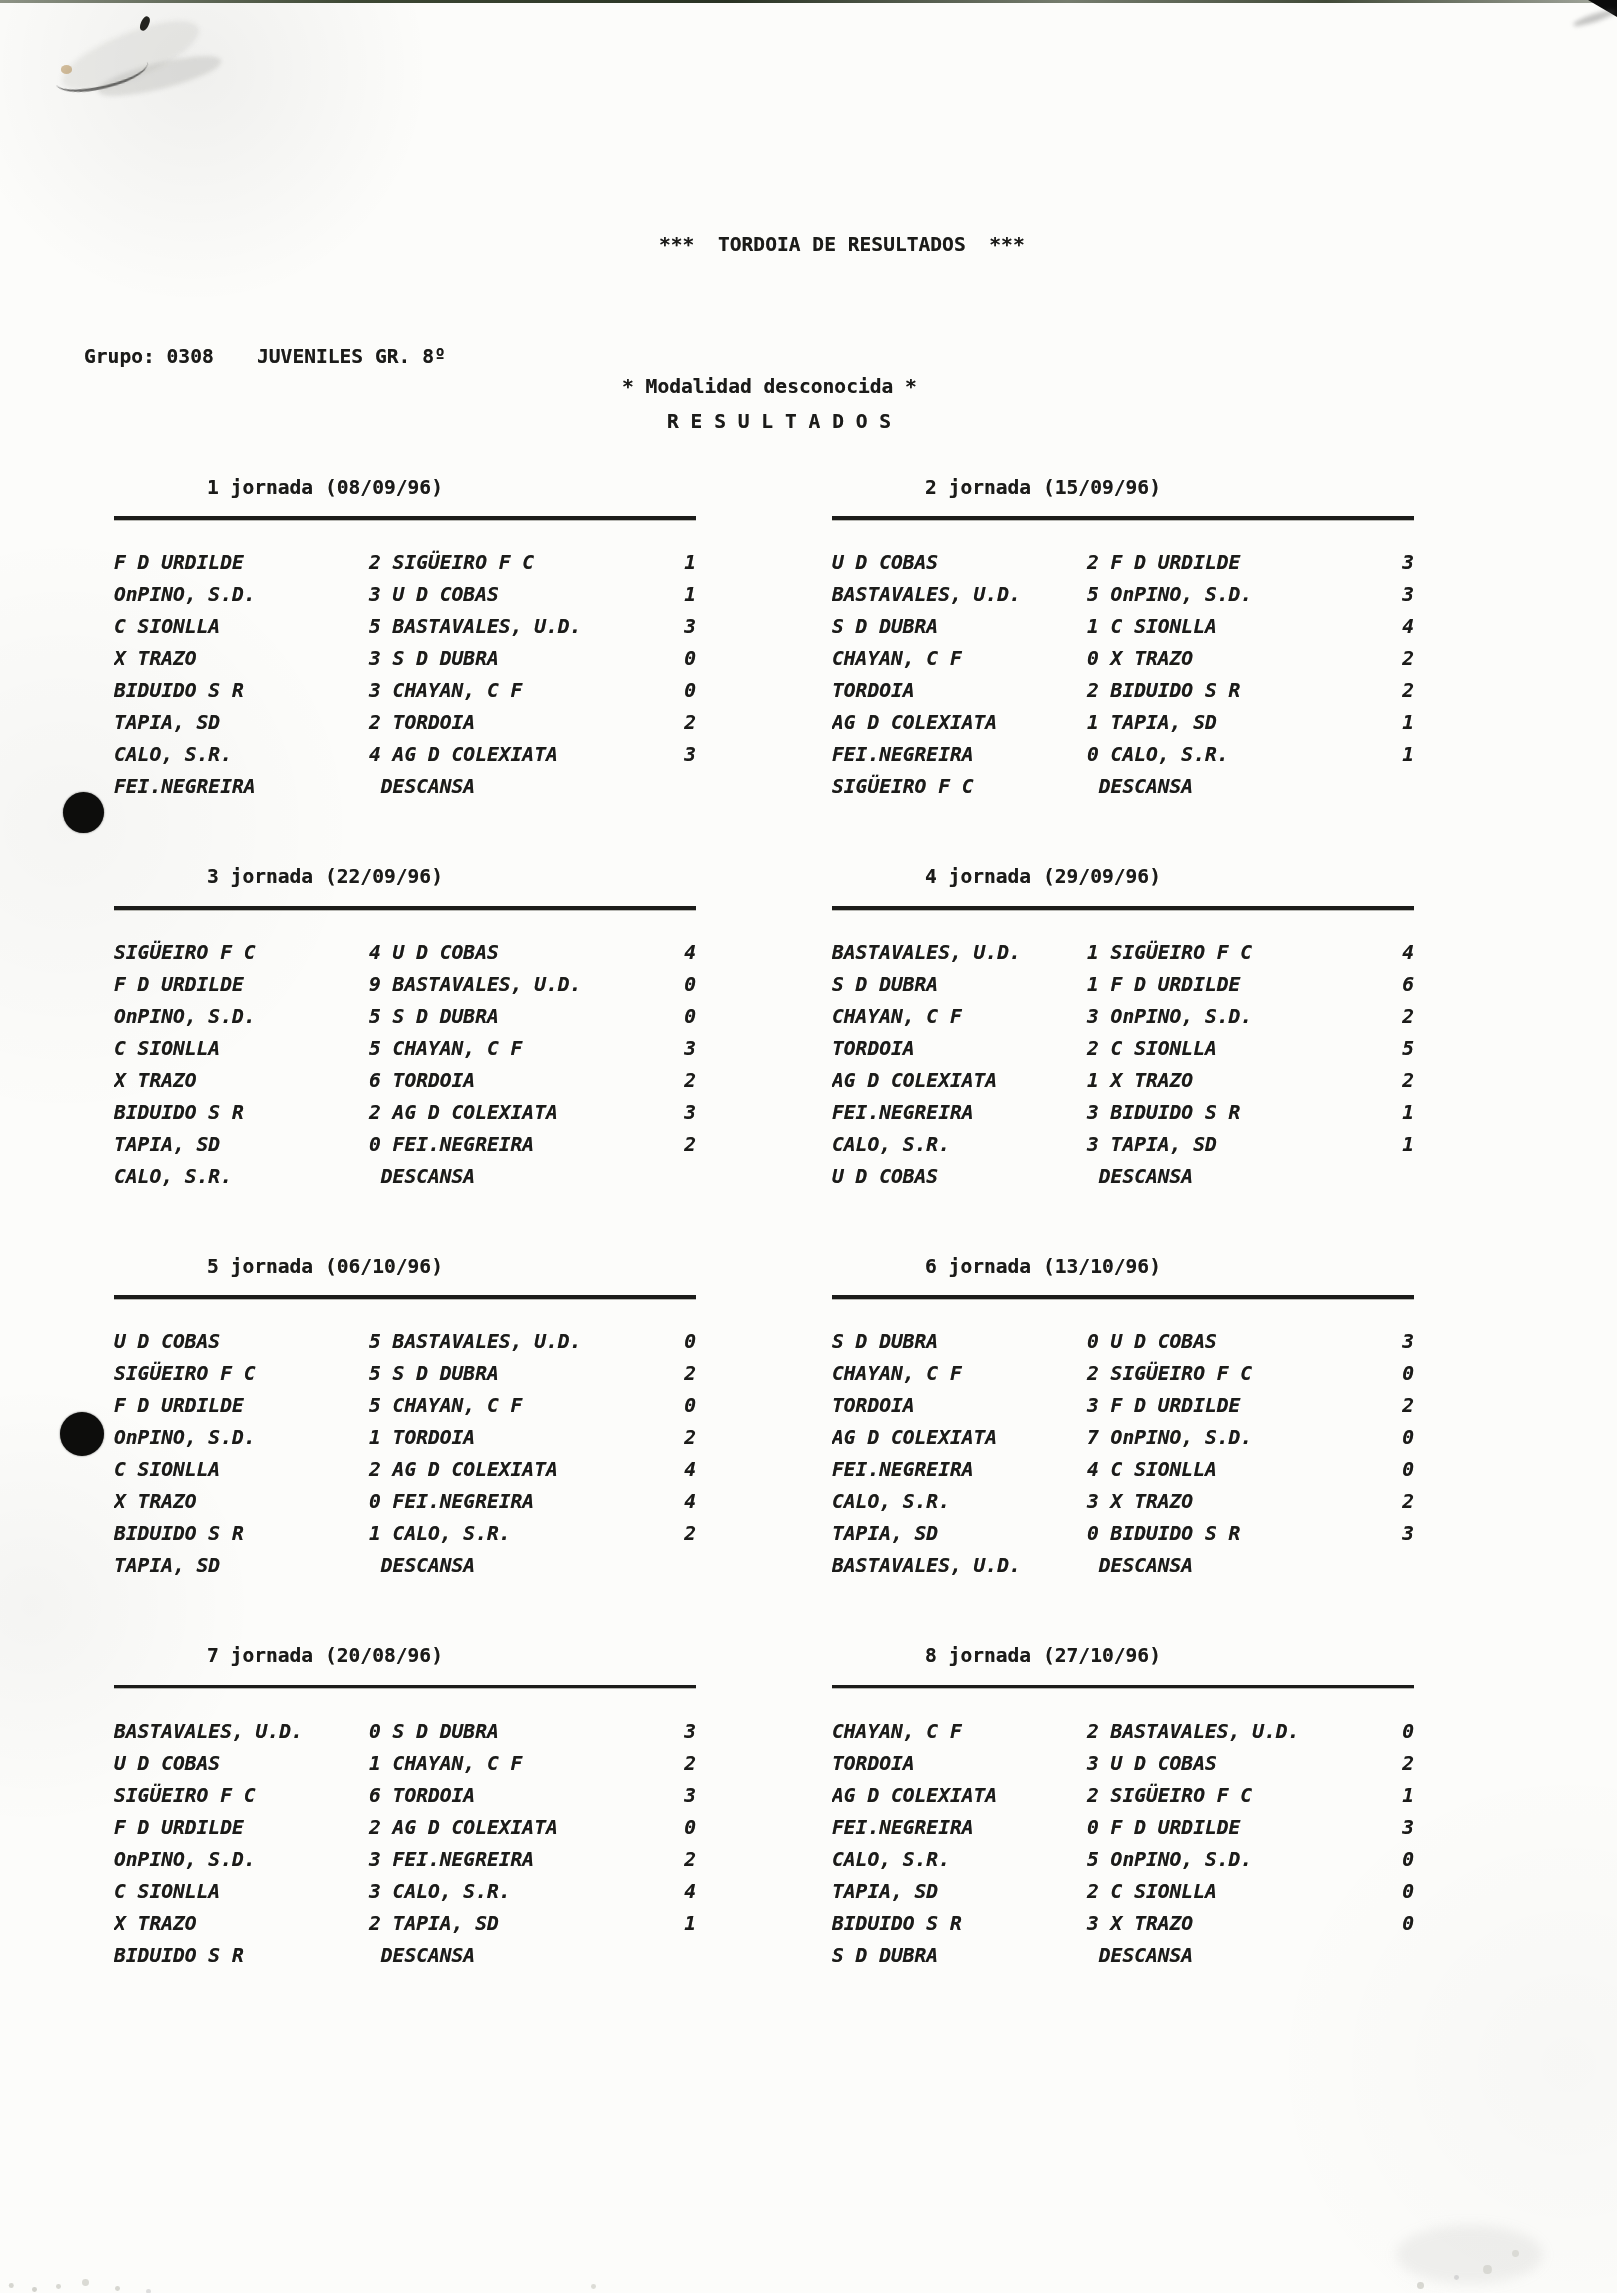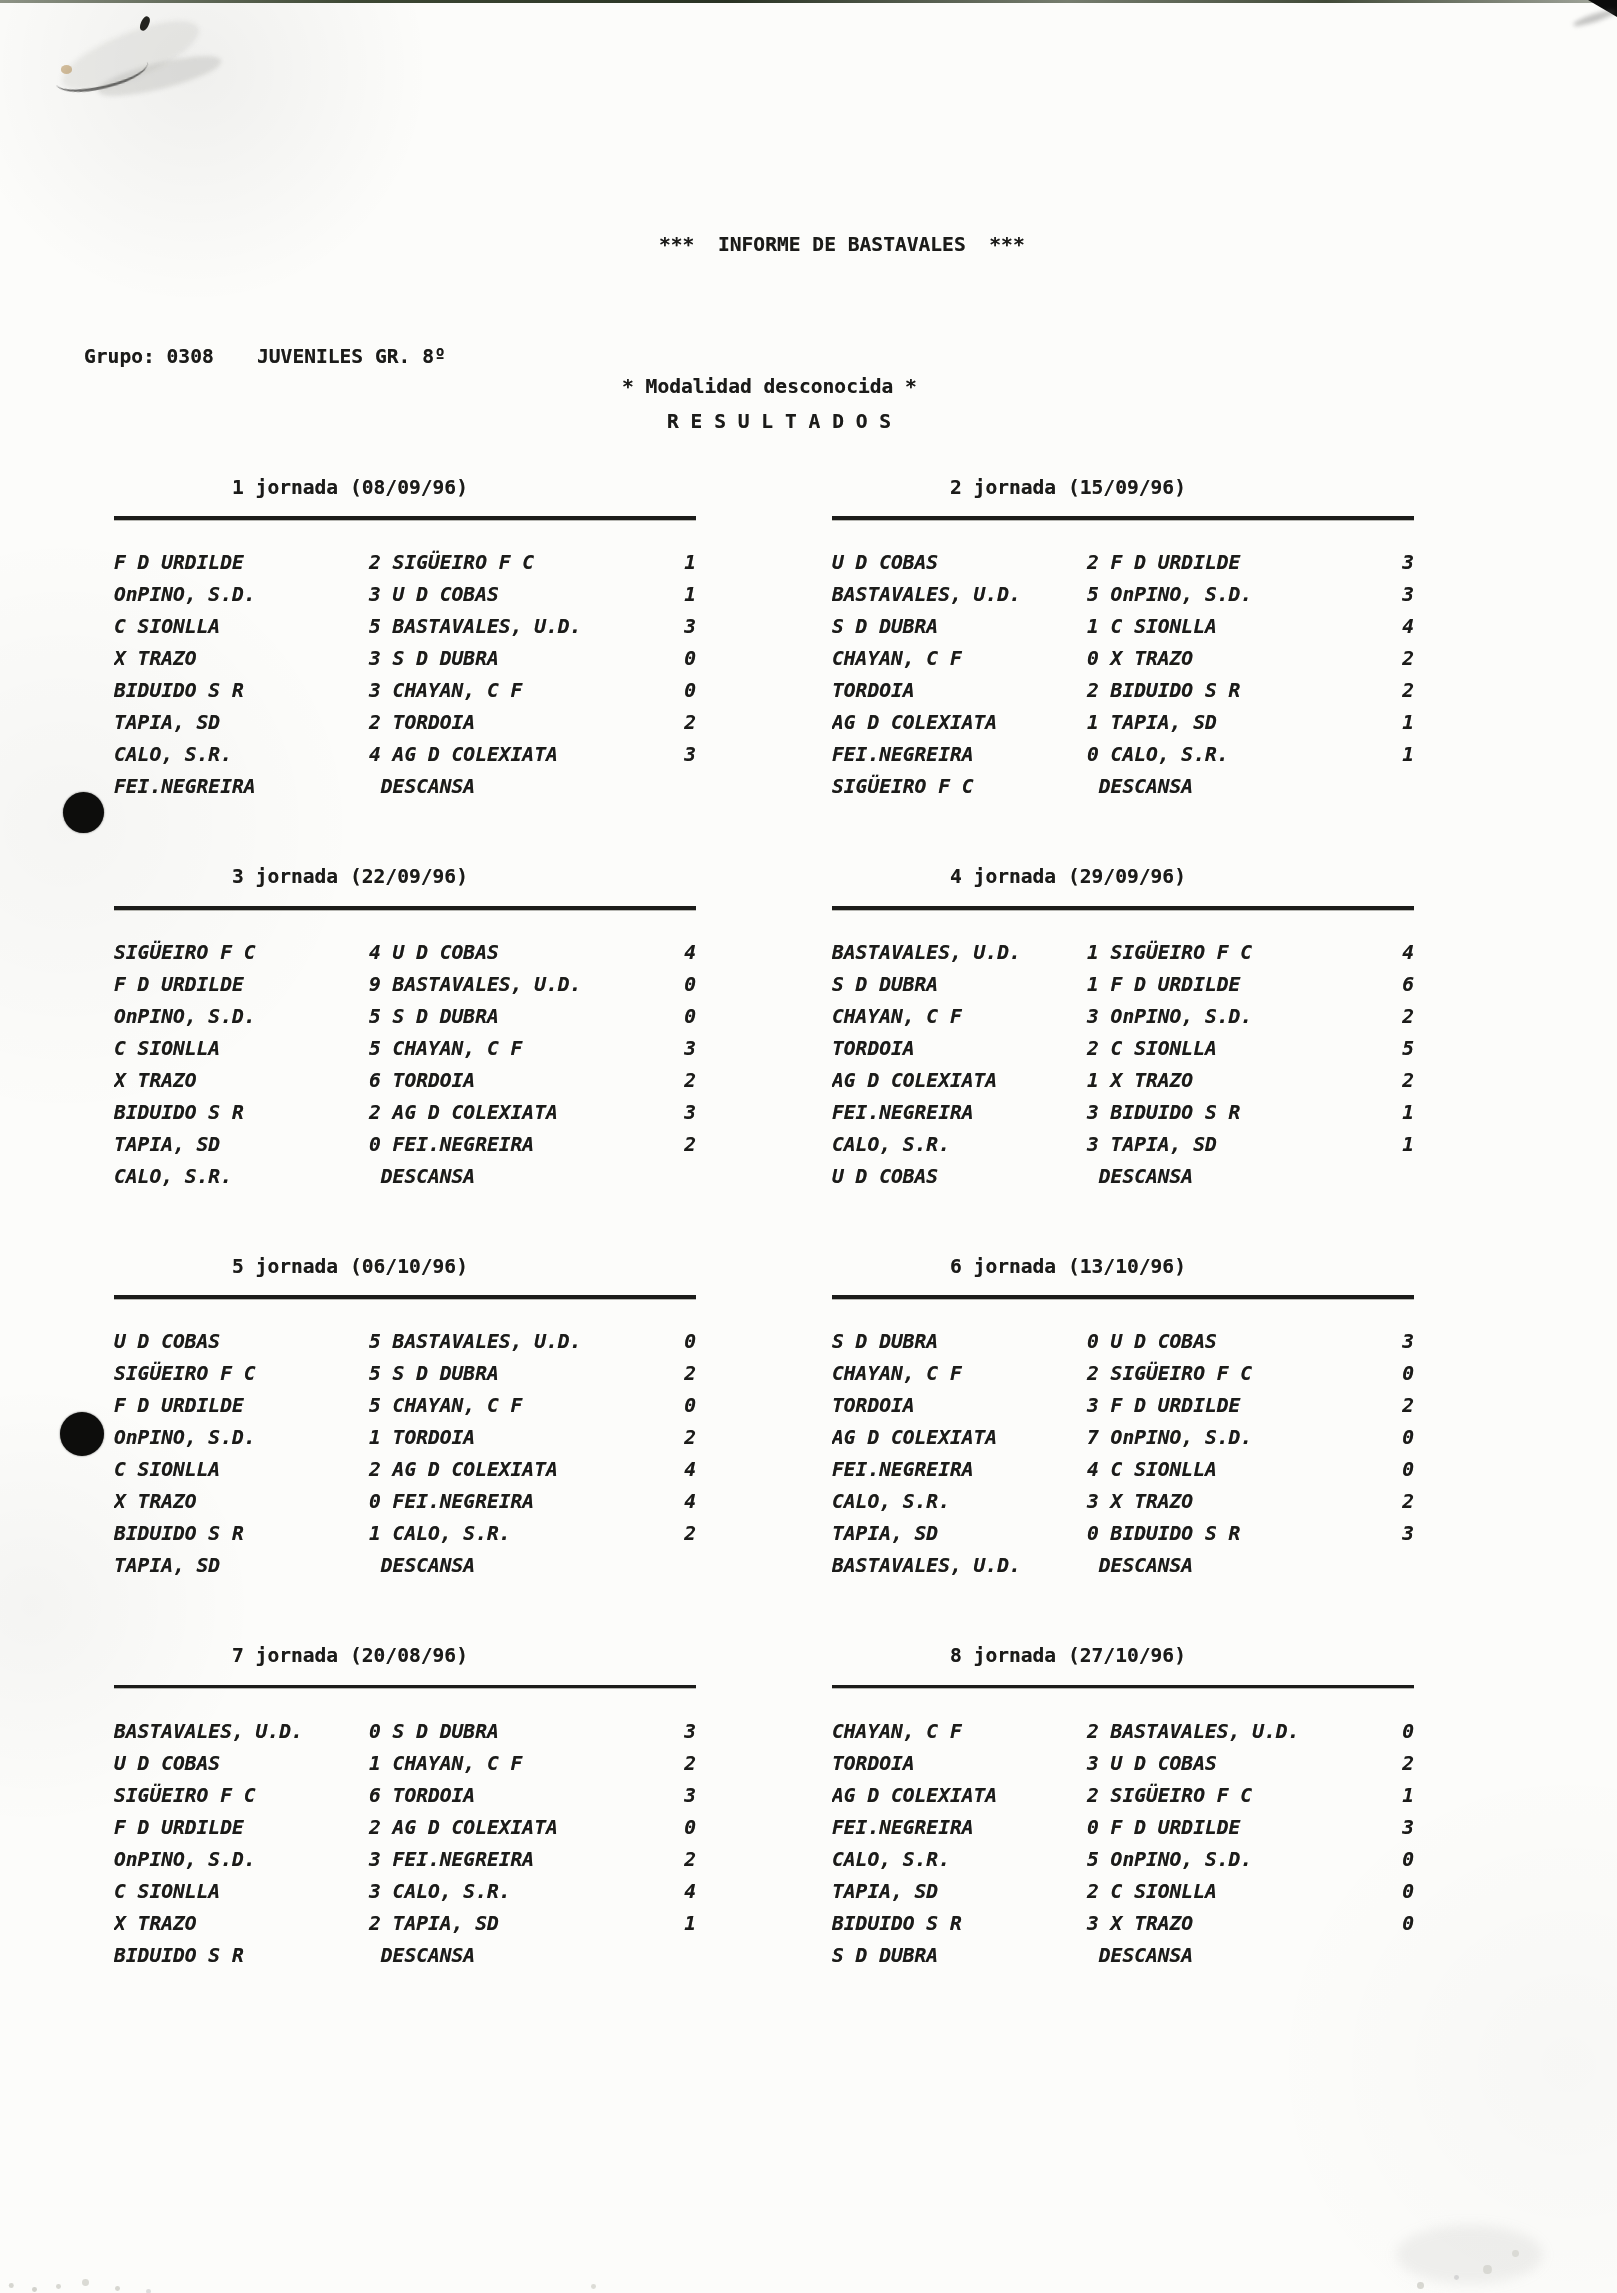--- a/index.html
+++ b/index.html
@@ -58,21 +58,21 @@
 
   .group-label{left:84px;top:345px;}
   .group-category{left:257px;top:345px;}
   .group-modality{left:622px;top:345px;margin-top:30px;}
   .results-title{left:667px;top:410px;}
 
   
   #blocks{position:absolute;left:114px;top:476px;
     display:grid;grid-template-columns:582px 582px;column-gap:136px;row-gap:62px;}
   .jornada{width:582px;}
-  .j-title{white-space:pre;margin-left:118px;line-height:23.5px;height:23.5px;}
+  .j-title{white-space:pre;margin-left:93px;line-height:23.5px;height:23.5px;}
   .j-rule{margin-top:16.7px;height:3.9px;background:#1c1c1a;box-shadow:0 1px 0 rgba(80,80,70,.4);}
   .j-rows{margin-top:27.4px;line-height:32px;font-style:italic;}
   .j-row{display:flex;white-space:pre;}
   .home{flex:0 0 255px;overflow:hidden;}
   .mid{flex:1 1 auto;}
   .hs::after{content:" ";}
   .as{flex:0 0 23.5px;text-align:right;}
 </style>
 </head>
 <body>
@@ -87,21 +87,21 @@
     <div class="streak2"></div>
     <div class="fold"></div>
     <div class="speck"></div>
     <div class="tan"></div>
   </div>
   <div class="hole hole-1"></div>
   <div class="hole hole-2"></div>
   <div class="bottom-specks"></div>
   <div class="right-smudge"></div>
 
-  <div class="abs hdr-center">***  INFORME DE BASTAVALES  ***</div>
+  <div class="abs hdr-center">***  TORDOIA DE RESULTADOS  ***</div>
 
   <span class="abs group-label">Grupo: 0308</span>
   <span class="abs group-category">JUVENILES GR. 8º</span>
   <span class="abs group-modality">* Modalidad desconocida *</span>
 
   <div class="abs results-title">R E S U L T A D O S</div>
 
   <div id="blocks">
     <section class="jornada">
       <div class="j-title">1 jornada (08/09/96)</div>

